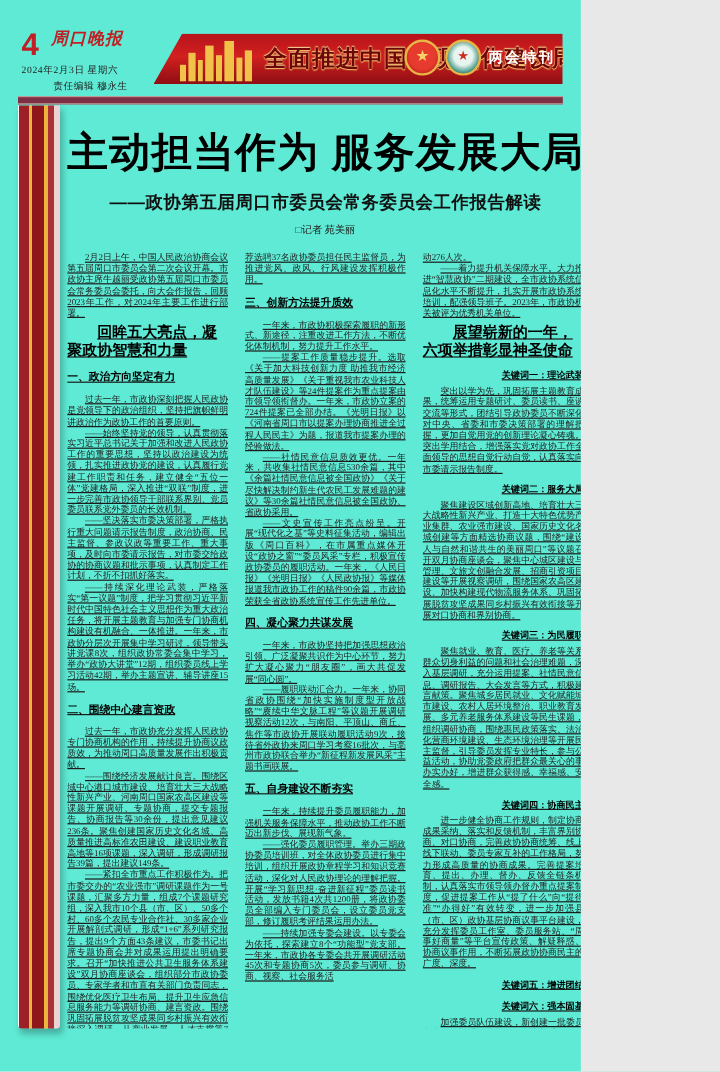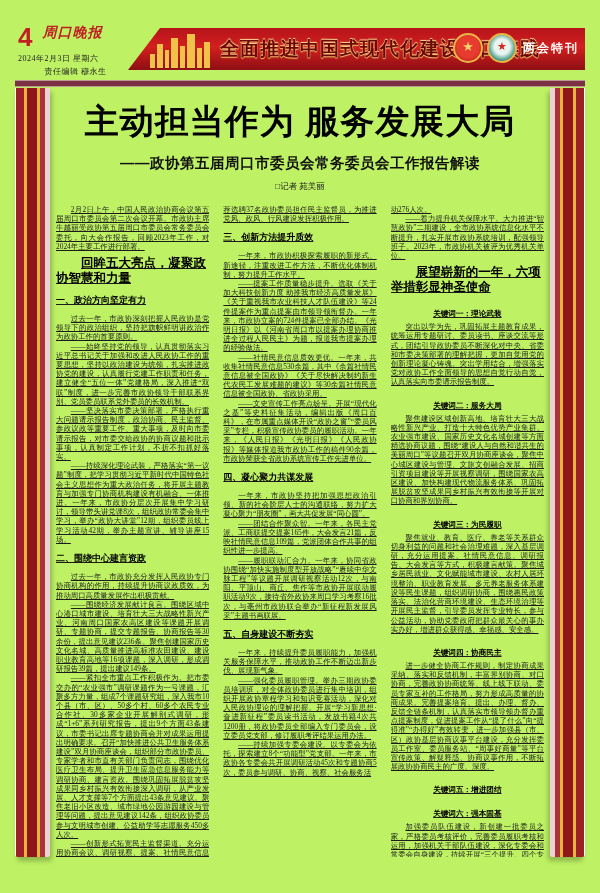--- a/index.html
+++ b/index.html
@@ -1,16 +1,16 @@
 <!DOCTYPE html>
 <html><head>
 <meta charset="utf-8">
 <style>
   html,body{margin:0;padding:0;background:#e8e8e8;}
-  .page{position:relative;width:600px;height:893px;background:#bef264;overflow:hidden;
+  .page{position:relative;width:484px;height:893px;background:#5eead4;overflow:hidden;
         font-family:"Liberation Serif","DejaVu Serif",serif;color:#1c1c1c;}
   
   .hdr{position:relative;height:82px;}
   .hdr-left{position:absolute;left:18px;top:24px;width:115px;}
   .pageno{font-family:"Liberation Sans",sans-serif;font-size:26px;font-weight:bold;color:#c01f24;line-height:1;vertical-align:top;}
   .masthead{font-family:"Liberation Serif",serif;font-size:14px;font-weight:bold;color:#c01f24;
             font-style:italic;letter-spacing:1px;margin-left:6px;vertical-align:6px;}
   .dateline{font-size:8px;color:#222;margin-top:3px;letter-spacing:.5px;}
   .editorline{font-size:8px;color:#222;margin-top:2px;letter-spacing:.5px;text-align:center;}
   
@@ -33,37 +33,37 @@
         border-top:1px solid #b99; border-bottom:1px solid #b99;background:#7d3044;}
   
   .mainarea{position:absolute;left:15px;right:15px;top:88px;bottom:36px;display:flex;}
   .sideborder{width:35px;flex:0 0 35px;position:relative;border-radius:0 0 3px 3px;
       background:linear-gradient(90deg,#ffffff 0 1px,#9c2026 1px 9px,#eab43e 9px 12px,#8f161b 12px 22px,#eab43e 22px 25px,#a83236 25px 30px,#ecd2d2 30px 35px);
       box-shadow:2px 4px 5px rgba(0,0,0,.25);}
   .sideborder.right{background:linear-gradient(270deg,#ffffff 0 1px,#9c2026 1px 9px,#eab43e 9px 12px,#8f161b 12px 22px,#eab43e 22px 25px,#a83236 25px 30px,#ecd2d2 30px 35px);
       box-shadow:-2px 4px 5px rgba(0,0,0,.25);}
   .center{flex:1;padding:0 6px;display:flex;flex-direction:column;}
   
-  .headline{text-align:center;padding-top:11px;}
+  .headline{text-align:center;padding-top:16px;}
   .headline h1{margin:0;font-family:"Liberation Sans",sans-serif;font-weight:900;
                font-size:34px;letter-spacing:1px;color:#000;white-space:nowrap;}
   .headline h2{margin:9px 0 0 0;font-family:"Liberation Sans",sans-serif;font-weight:700;
                font-size:14.5px;color:#111;letter-spacing:.5px;}
   .byline{margin-top:8px;font-size:8.5px;color:#222;}
   
   .cols{display:flex;gap:14px;margin-top:12px;height:652px;overflow:hidden;text-decoration:underline;}
   .col{flex:1;overflow:hidden;text-align:justify;}
   .para{margin:0;font-size:7.4px;line-height:9.2px;text-indent:2em;color:#1c1c1c;}
   .para.cont{text-indent:0;}
   .bighead{font-family:"Liberation Sans",sans-serif;font-weight:900;font-size:12.5px;
            line-height:15px;color:#000;margin:5px 0 4px 0;text-indent:2em;text-align:left;}
   .sechead{font-family:"Liberation Sans",sans-serif;font-weight:bold;font-size:9px;
            text-align:left;margin:8px 0 7px 0;color:#000;}
   .keyword{font-family:"Liberation Sans",sans-serif;font-weight:bold;font-size:7.6px;
-           text-align:center;margin:14px 0 3px 0;color:#000;}
+           text-align:right;margin:8px 0 3px 0;color:#000;}
 </style>
 </head>
 <body>
 
 <div class="page">
 
   <div class="hdr">
     <div class="hdr-left">
       <div>
         <span class="pageno">4</span>
@@ -122,22 +122,21 @@
             <p class="para">——创新形式拓宽民主监督渠道。充分运用协商会议、调研视察、提案、社情民意信息和特邀监督员等方式，不断拓展民主监督渠道，推</p>
           </div>
         <div class="col">
             <p class="para cont">荐选聘37名政协委员担任民主监督员，为推进党风、政风、行风建设发挥积极作用。</p>
             <div class="sechead">三、创新方法提升质效</div>
             <p class="para">一年来，市政协积极探索履职的新形式、新途径，注重改进工作方法，不断优化体制机制，努力提升工作水平。</p>
             <p class="para">——提案工作质量稳步提升。选取《关于加大科技创新力度 助推我市经济高质量发展》《关于重视我市农业科技人才队伍建设》等24件提案作为重点提案由市领导领衔督办。一年来，市政协立案的724件提案已全部办结。《光明日报》以《河南省周口市以提案办理协商推进全过程人民民主》为题，报道我市提案办理的经验做法。</p>
             <p class="para">——社情民意信息质效更优。一年来，共收集社情民意信息530余篇，其中《余篇社情民意信息被全国政协》《关于尽快解决制约新生代农民工发展难题的建议》等30余篇社情民意信息被全国政协、省政协采用。</p>
             <p class="para">——文史宣传工作亮点纷呈。开展“现代化之基”等史料征集活动，编辑出版《周口百科》，在市属重点媒体开设“政协之窗”“委员风采”专栏，积极宣传政协委员的履职活动。一年来，《人民日报》《光明日报》《人民政协报》等媒体报道我市政协工作的稿件90余篇，市政协荣获全省政协系统宣传工作先进单位。</p>
             <div class="sechead">四、凝心聚力共谋发展</div>
-            <p class="para">一年来，市政协坚持把加强思想政治引领、新的社会阶层人士的沟通联络，努力扩大凝心聚力“朋友圈”，画大共促发展“同心圆”。</p>
-            <p class="para">——团结合作聚众智。一年来，各民主党派、工商联提交提案165件，大会发言21篇，反映社情民意信息109篇，党派团体合作共事的组织性进一步提高。</p>
+            <p class="para">一年来，市政协坚持把加强思想政治引领、广泛凝聚共识作为中心环节，努力扩大凝心聚力“朋友圈”，画大共促发展“同心圆”。</p>
             <p class="para">——履职联动汇合力。一年来，协同省政协围绕“加快实施制度型开放战略”“赓续中华文脉工程”等议题开展调研视察活动12次，与南阳、平顶山、商丘、焦作等市政协开展联动履职活动9次，接待省外政协来周口学习考察16批次，与亳州市政协联合举办“新征程新发展风采”主题书画联展。</p>
             <div class="sechead">五、自身建设不断夯实</div>
             <p class="para">一年来，持续提升委员履职能力，加强机关服务保障水平，推动政协工作不断迈出新步伐、展现新气象。</p>
             <p class="para">——强化委员履职管理。举办三期政协委员培训班，对全体政协委员进行集中培训，组织开展政协章程学习和知识竞赛活动，深化对人民政协理论的理解把握。开展“学习新思想·奋进新征程”委员读书活动，发放书籍4次共1200册，将政协委员全部编入专门委员会，设立委员党支部，修订履职考评结果运用办法。</p>
             <p class="para">——持续加强专委会建设。以专委会为依托，探索建立8个“功能型”党支部。一年来，市政协各专委会共开展调研活动45次和专题协商5次，委员参与调研、协商、视察、社会服务活</p>
           </div>
         <div class="col">
             <p class="para cont">动276人次。</p>
             <p class="para">——着力提升机关保障水平。大力推进“智慧政协”二期建设，全市政协系统信息化水平不断提升，扎实开展市政协系统培训，配强领导班子。2023年，市政协机关被评为优秀机关单位。</p>
             <div class="bighead">展望崭新的一年，六项举措彰显神圣使命</div>

